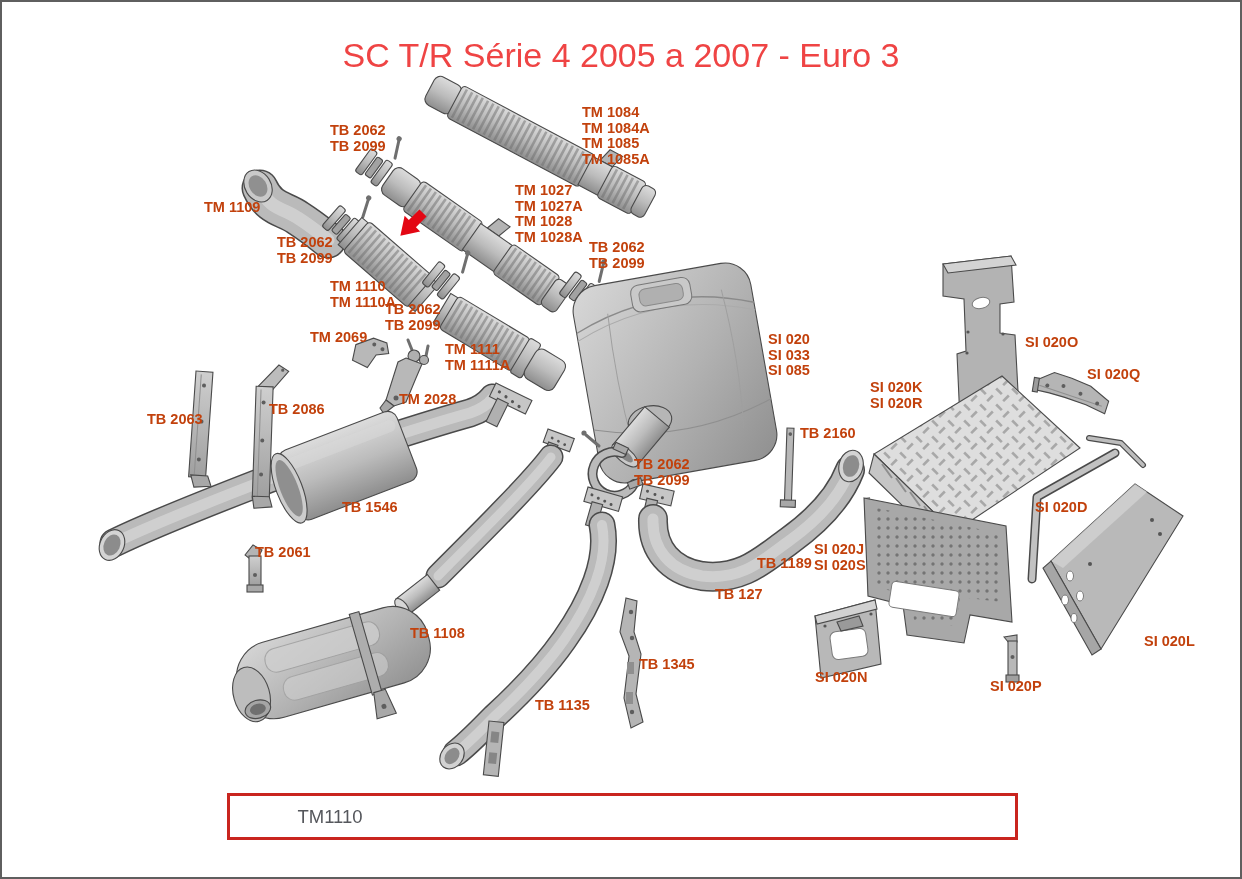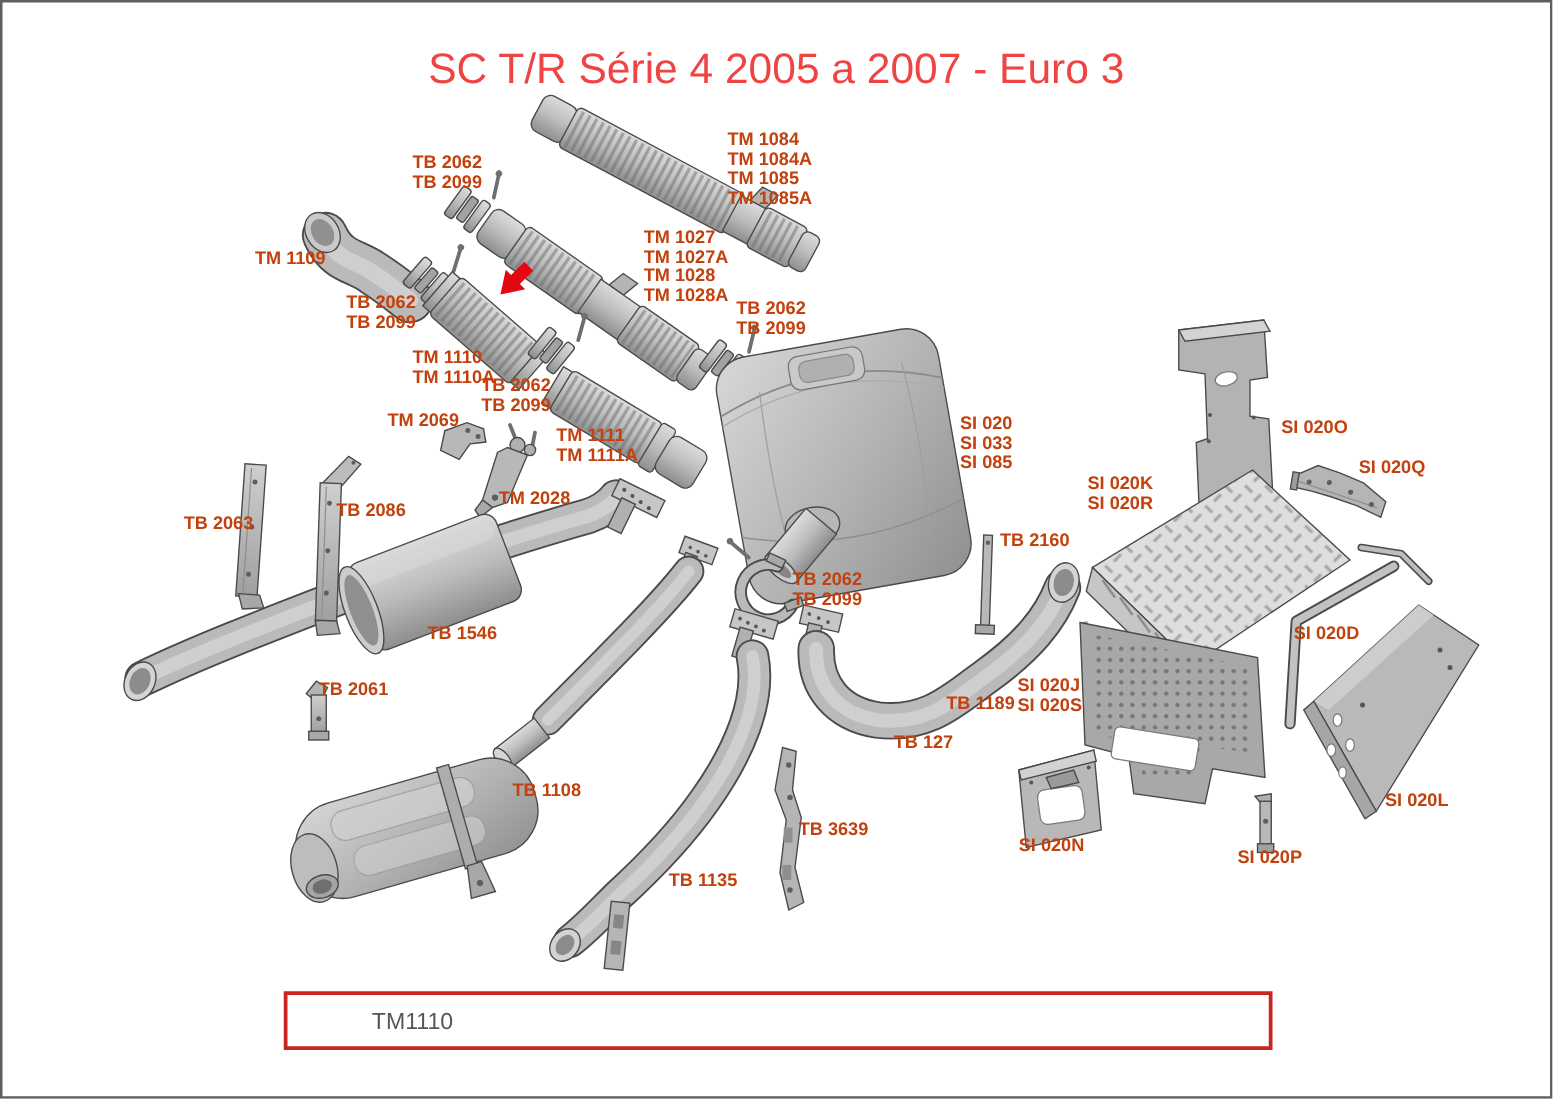--- a/index.html
+++ b/index.html
@@ -406,22 +406,22 @@
       <div class="part-label" style="left: 340px; top: 498px;">TB 1546</div>
       <div class="part-label" style="left: 632px; top: 455px;">TB 2062
 TB 2099</div>
       <div class="part-label" style="left: 253px; top: 543px;">TB 2061</div>
       <div class="part-label" style="left: 1033px; top: 498px;">SI 020D</div>
       <div class="part-label" style="left: 812px; top: 540px;">SI 020J
 SI 020S</div>
       <div class="part-label" style="left: 755px; top: 554px;">TB 1189</div>
       <div class="part-label" style="left: 713px; top: 585px;">TB 127</div>
       <div class="part-label" style="left: 408px; top: 624px;">TB 1108</div>
-      <div class="part-label" style="left: 637px; top: 655px;">TB 3639</div>
-      <div class="part-label" style="left: 1106px; top: 632px;">SI 020L</div>
+      <div class="part-label" style="left: 637px; top: 655px;">TB 1345</div>
+      <div class="part-label" style="left: 1142px; top: 632px;">SI 020L</div>
       <div class="part-label" style="left: 533px; top: 696px;">TB 1135</div>
       <div class="part-label" style="left: 813px; top: 668px;">SI 020N</div>
       <div class="part-label" style="left: 988px; top: 677px;">SI 020P</div>
     </div>
 
   <div class="red-box">
     <span class="cell-code">TM1110</span>
   </div>
 
 </div>

